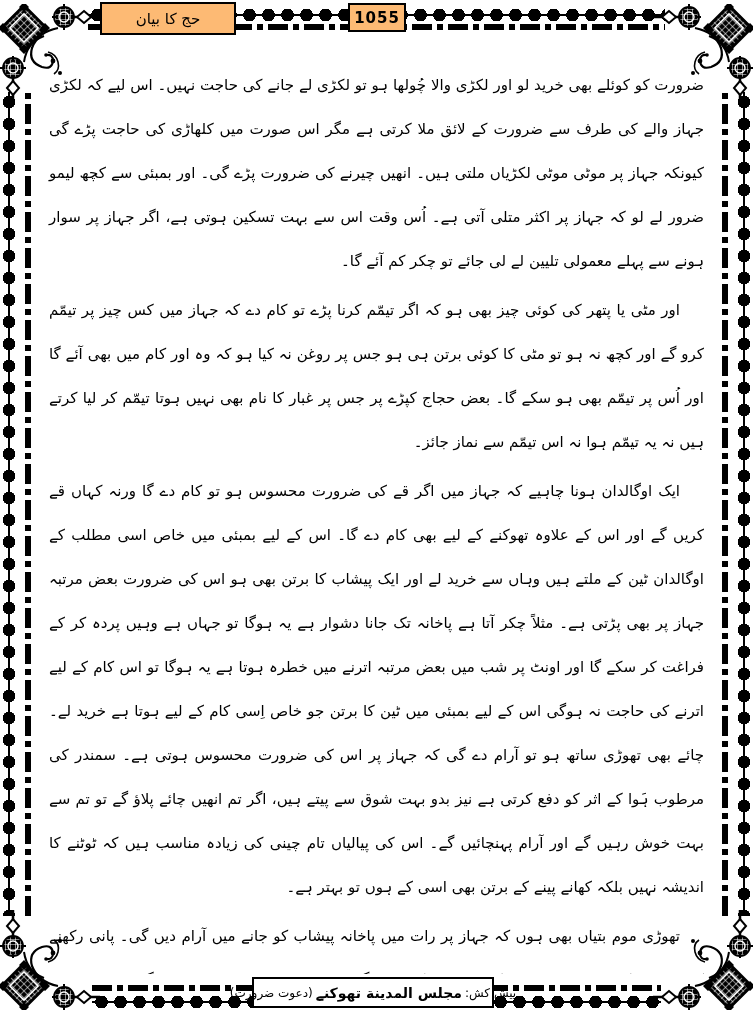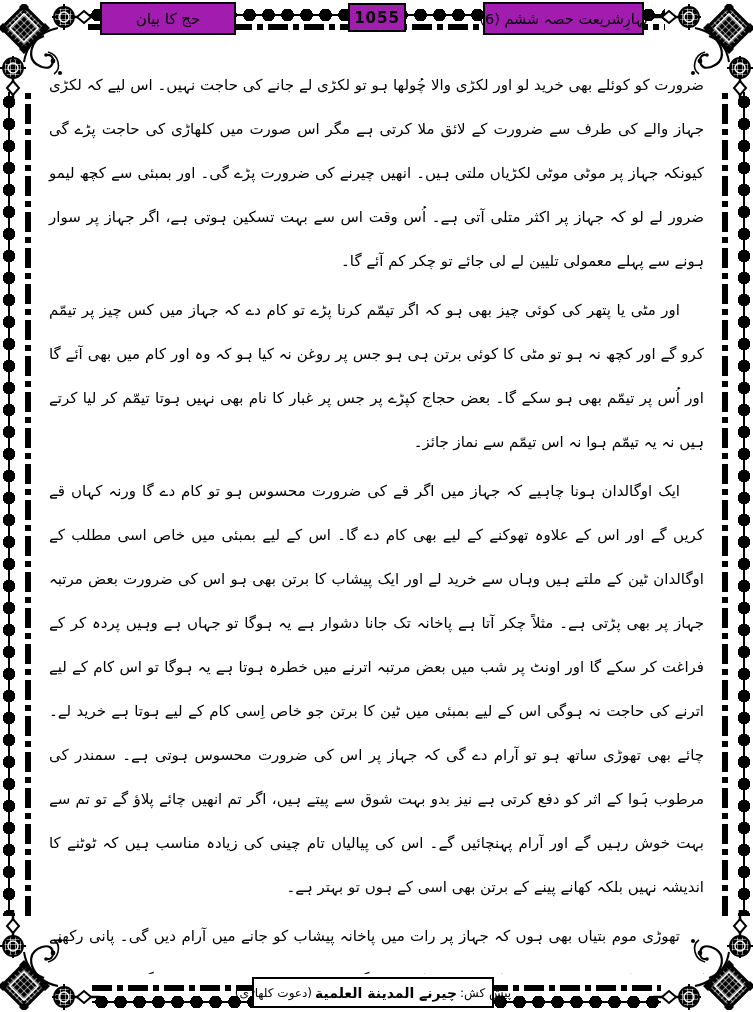--- a/index.html
+++ b/index.html
@@ -38,21 +38,21 @@
   #b-right-dash{right:25px; top:92px; bottom:96px;}
 
   
   .corner{position:absolute; width:100px; height:100px; z-index:2;}
   .corner.tl{left:0; top:4px;}
   .corner.tr{right:0; top:4px; transform:scaleX(-1);}
   .corner.bl{left:0; bottom:2px; transform:scaleY(-1);}
   .corner.br{right:0; bottom:2px; transform:scale(-1,-1);}
 
   
-  .hbox{position:absolute; background:#a21caf; border:2px solid #000; z-index:3;
+  .hbox{position:absolute; background:#fdba74; border:2px solid #000; z-index:3;
     display:flex; align-items:center; justify-content:center; direction:rtl;
     box-sizing:border-box; white-space:nowrap;}
   #box-title{left:483px; top:2px; width:161px; height:33px; font-size:14.5px;}
   #box-page{left:348px; top:3px; width:58px; height:29px; font-weight:bold;
     font-size:15px; letter-spacing:1px; direction:ltr; font-family:"DejaVu Sans", sans-serif;}
   #box-chapter{left:100px; top:2px; width:136px; height:33px; font-size:15px;}
 
   
   .body-text{position:absolute; left:44px; right:44px; top:58px; bottom:38px;
     direction:rtl; text-align:justify; font-size:15px; line-height:44px;
@@ -127,37 +127,34 @@
   <svg class="corner tr">
       <use href="#corn"></use>
     </svg>
   <svg class="corner bl">
       <use href="#corn"></use>
     </svg>
   <svg class="corner br">
       <use href="#corn"></use>
     </svg>
 
-  <div class="hbox" id="box-title">
-    <span>بہارِشریعت حصہ ششم (6)</span>
-  </div>
   <div class="hbox" id="box-page">
     <span>1055</span>
   </div>
   <div class="hbox" id="box-chapter">
     <span>حج کا بیان</span>
   </div>
 
   <div class="body-text">
     <p class="no-indent">ضرورت کو کوئلے بھی خرید لو اور لکڑی والا چُولھا ہو تو لکڑی لے جانے کی حاجت نہیں۔ اس لیے کہ لکڑی جہاز والے کی طرف سے ضرورت کے لائق ملا کرتی ہے مگر اس صورت میں کلھاڑی کی حاجت پڑے گی کیونکہ جہاز پر موٹی موٹی لکڑیاں ملتی ہیں۔ انھیں چیرنے کی ضرورت پڑے گی۔ اور بمبئی سے کچھ لیمو ضرور لے لو کہ جہاز پر اکثر متلی آتی ہے۔ اُس وقت اس سے بہت تسکین ہوتی ہے، اگر جہاز پر سوار ہونے سے پہلے معمولی تلیین لے لی جائے تو چکر کم آئے گا۔</p>
     <p>اور مٹی یا پتھر کی کوئی چیز بھی ہو کہ اگر تیمّم کرنا پڑے تو کام دے کہ جہاز میں کس چیز پر تیمّم کرو گے اور کچھ نہ ہو تو مٹی کا کوئی برتن ہی ہو جس پر روغن نہ کیا ہو کہ وہ اور کام میں بھی آئے گا اور اُس پر تیمّم بھی ہو سکے گا۔ بعض حجاج کپڑے پر جس پر غبار کا نام بھی نہیں ہوتا تیمّم کر لیا کرتے ہیں نہ یہ تیمّم ہوا نہ اس تیمّم سے نماز جائز۔</p>
     <p>ایک اوگالدان ہونا چاہیے کہ جہاز میں اگر قے کی ضرورت محسوس ہو تو کام دے گا ورنہ کہاں قے کریں گے اور اس کے علاوہ تھوکنے کے لیے بھی کام دے گا۔ اس کے لیے بمبئی میں خاص اسی مطلب کے اوگالدان ٹین کے ملتے ہیں وہاں سے خرید لے اور ایک پیشاب کا برتن بھی ہو اس کی ضرورت بعض مرتبہ جہاز پر بھی پڑتی ہے۔ مثلاً چکر آتا ہے پاخانہ تک جانا دشوار ہے یہ ہوگا تو جہاں ہے وہیں پردہ کر کے فراغت کر سکے گا اور اونٹ پر شب میں بعض مرتبہ اترنے میں خطرہ ہوتا ہے یہ ہوگا تو اس کام کے لیے اترنے کی حاجت نہ ہوگی اس کے لیے بمبئی میں ٹین کا برتن جو خاص اِسی کام کے لیے ہوتا ہے خرید لے۔ چائے بھی تھوڑی ساتھ ہو تو آرام دے گی کہ جہاز پر اس کی ضرورت محسوس ہوتی ہے۔ سمندر کی مرطوب ہَوا کے اثر کو دفع کرتی ہے نیز بدو بہت شوق سے پیتے ہیں، اگر تم انھیں چائے پلاؤ گے تو تم سے بہت خوش رہیں گے اور آرام پہنچائیں گے۔ اس کی پیالیاں تام چینی کی زیادہ مناسب ہیں کہ ٹوٹنے کا اندیشہ نہیں بلکہ کھانے پینے کے برتن بھی اسی کے ہوں تو بہتر ہے۔</p>
     <p>تھوڑی موم بتیاں بھی ہوں کہ جہاز پر رات میں پاخانہ پیشاب کو جانے میں آرام دیں گی۔ پانی رکھنے کے لیے ٹین کے پیپے ہونے چاہیے کہ جہاز پر کام دیں گے اور منزل پر بھی۔ اچار چٹنی اگر ساتھ ہوں تو نہایت بہتر کہ ان کی بھی ضرورت پڑتی ہے۔</p>
 
   </div>
 
   <div class="fbox">
     <span>پیش کش:</span>
-    <span class="bold">چیرنے المدینة العلمیة</span>
-    <span>(دعوت کلھاڑی)</span>
+    <span class="bold">مجلس المدینة تھوکنے</span>
+    <span>(دعوت ضرورت)</span>
   </div>
 
 </div>
 
 </body></html>

